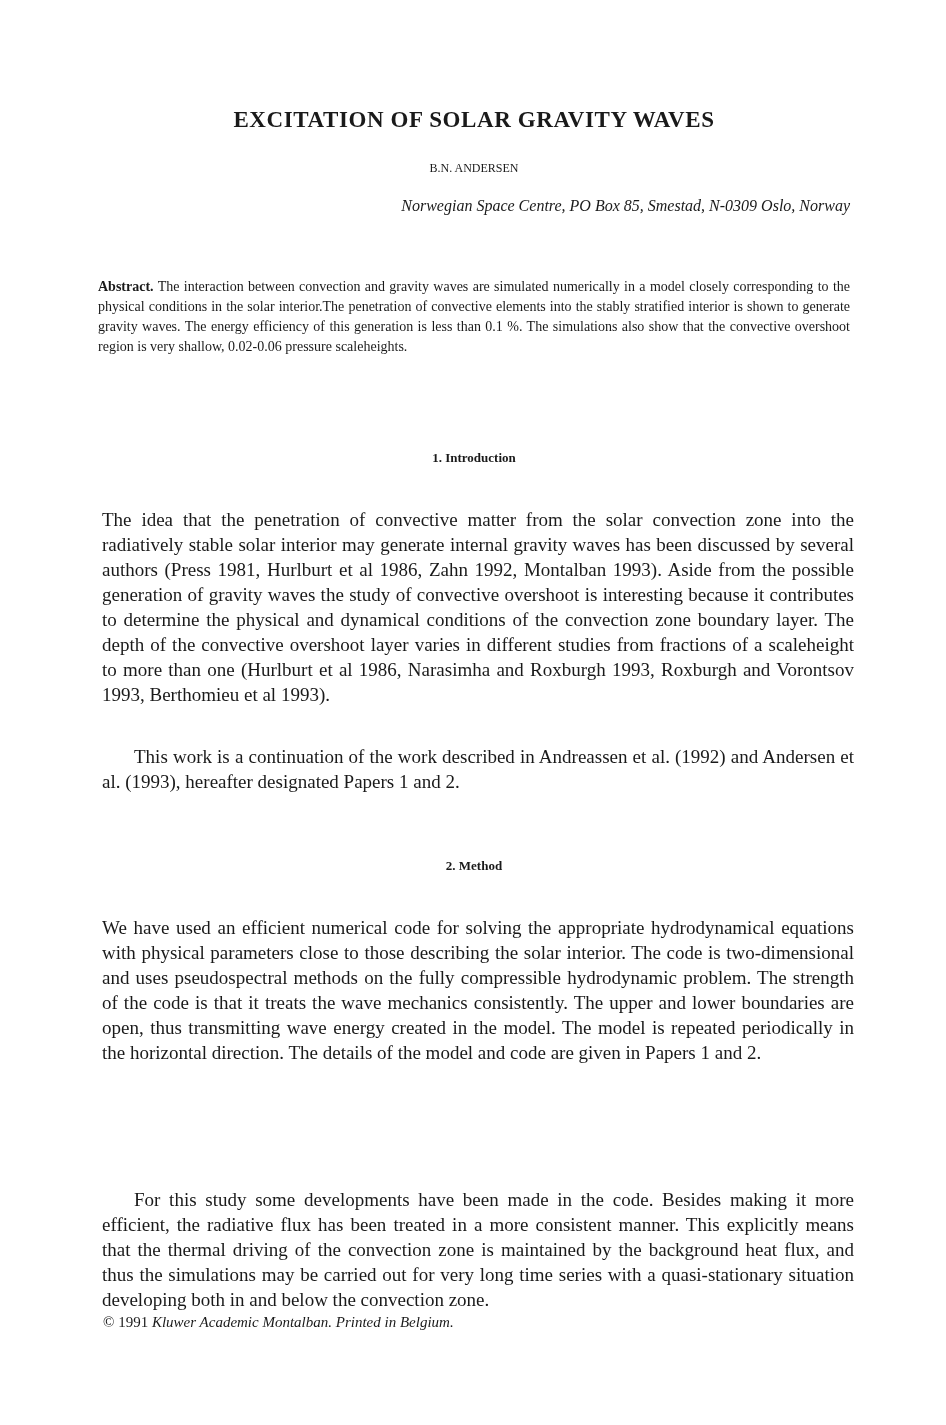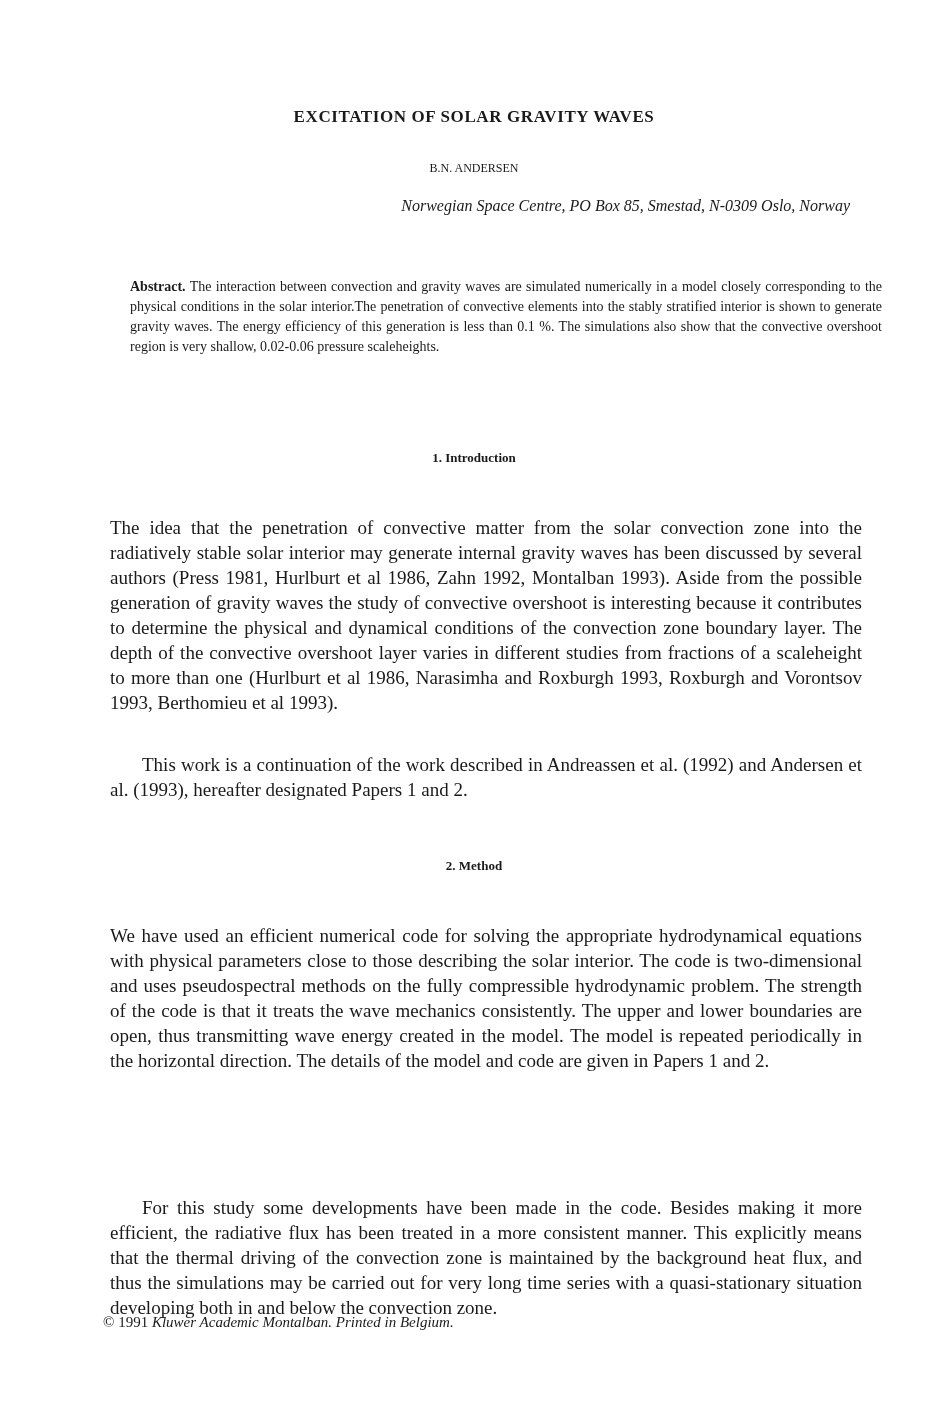--- a/index.html
+++ b/index.html
@@ -21,21 +21,21 @@
       top: 0;
       width: 752px;
     }
     .title {
       position: absolute;
       top: 107px;
       left: 0;
       width: 752px;
       text-align: center;
       font-weight: bold;
-      font-size: 17px;
+      font-size: 23px;
       letter-spacing: 0.6px;
       font-family: "Liberation Serif", serif;
     }
     .author {
       position: absolute;
       top: 161px;
       left: 0;
       width: 752px;
       text-align: center;
       font-size: 12px;
@@ -53,21 +53,20 @@
     }
     .abstract {
       position: absolute;
       top: 277px;
       left: 0;
       width: 752px;
       font-size: 14px;
       line-height: 20px;
       text-align: justify;
       font-family: "Liberation Serif", serif;
-      margin-left: 32px;
     }
     .abstract .label {
       font-weight: bold;
     }
     .section-heading {
       position: absolute;
       left: 0;
       width: 752px;
       text-align: center;
       font-weight: bold;
@@ -77,21 +76,21 @@
     .h-intro { top: 450px; }
     .h-method { top: 858px; }
     .body-text {
       position: absolute;
       left: 0;
       width: 752px;
       font-size: 19px;
       line-height: 25px;
       text-align: justify;
       font-family: "Liberation Serif", serif;
-      margin: 12px;
+      margin: 4px;
     }
     .indent { text-indent: 32px; }
     .p-intro1 { top: 503px; }
     .p-intro2 { top: 740px; }
     .p-method1 { top: 911px; }
     .p-method2 { top: 1183px; }
     .footer {
       position: absolute;
       top: 1312px;
       left: 5px;

